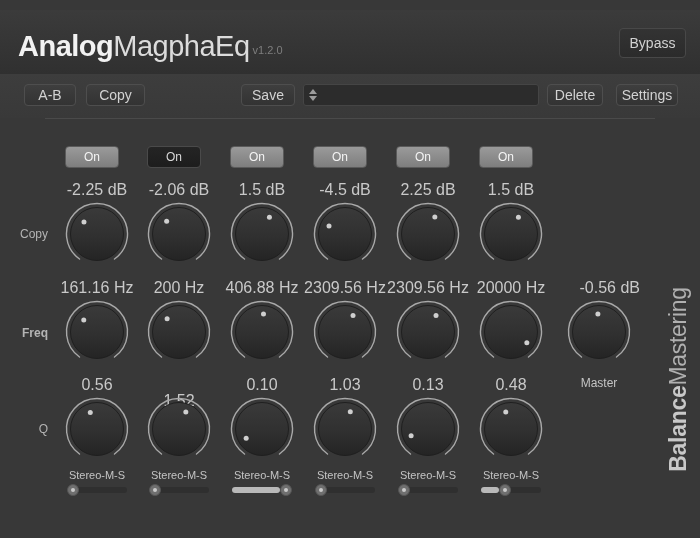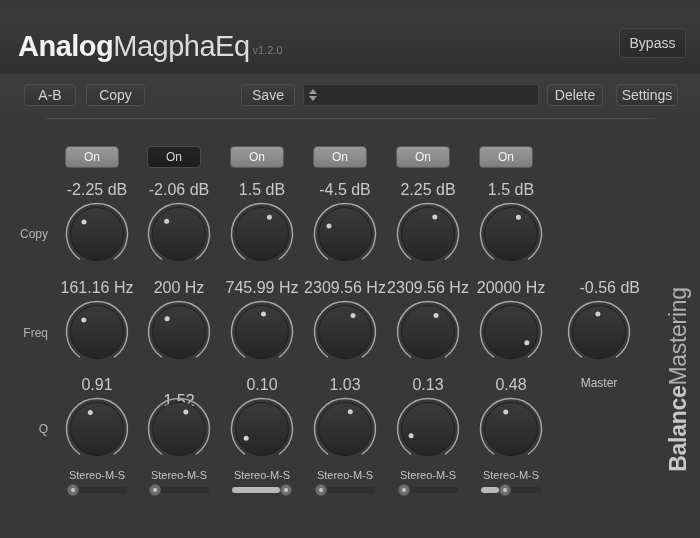--- a/index.html
+++ b/index.html
@@ -215,21 +215,21 @@
       <span class="arw up"></span>
       <span class="arw dn"></span>
     </div>
   </div>
   <div id="delete-btn" class="btn">Delete</div>
   <div id="settings-btn" class="btn">Settings</div>
   <div id="separator"></div>
 
   <div id="body">
     <div class="row-label" id="lbl-gain" style="top: 108px; left: 2px;">Copy</div>
-    <div class="row-label" id="lbl-freq" style="top: 207px; left: 2px;">Freq</div>
+    <div class="row-label" id="lbl-freq" style="top: 207px; left: 2px; font-weight: bold;">Freq</div>
     <div class="row-label" id="lbl-q" style="top: 303px; left: 2px;">Q</div>
 
     <div id="bands-host">
         <div class="band" style="left: 56px;">
           <div class="on-btn" style="top: 27px;">On</div>
           <div class="val" style="top: 62px;">-2.25 dB</div>
           <div class="knob-wrap" style="top: 82px;">
             <div class="knob">
               <svg width="66" height="66" viewBox="0 0 66 66">
     <defs>
@@ -255,21 +255,21 @@
         <stop offset="55%" stop-color="#303030"></stop>
         <stop offset="100%" stop-color="#242424"></stop>
       </linearGradient>
     </defs>
     <path d="M 15.51 57.98 A 30.5 30.5 0 1 1 50.49 57.98" fill="none" stroke="#a9a9a9" stroke-width="1.4" stroke-linecap="round"></path>
     <circle cx="33" cy="33" r="26.5" fill="url(#kg2)" stroke="#1f1f1f" stroke-width="1"></circle>
   </svg>
             </div>
             <div class="knob-dot" style="transform: translate(-13.75px, -12.38px);"></div>
           </div>
-          <div class="val" style="top: 257px;">0.91</div>
+          <div class="val" style="top: 257px;">0.56</div>
           <div class="knob-wrap" style="top: 277px;">
             <div class="knob">
               <svg width="66" height="66" viewBox="0 0 66 66">
     <defs>
       <linearGradient id="kg3" x1="0" y1="0" x2="0" y2="1">
         <stop offset="0%" stop-color="#3a3a3a"></stop>
         <stop offset="55%" stop-color="#303030"></stop>
         <stop offset="100%" stop-color="#242424"></stop>
       </linearGradient>
     </defs>
@@ -360,21 +360,21 @@
         <stop offset="55%" stop-color="#303030"></stop>
         <stop offset="100%" stop-color="#242424"></stop>
       </linearGradient>
     </defs>
     <path d="M 15.51 57.98 A 30.5 30.5 0 1 1 50.49 57.98" fill="none" stroke="#a9a9a9" stroke-width="1.4" stroke-linecap="round"></path>
     <circle cx="33" cy="33" r="26.5" fill="url(#kg7)" stroke="#1f1f1f" stroke-width="1"></circle>
   </svg>
             </div>
             <div class="knob-dot" style="transform: translate(6.93px, -17.15px);"></div>
           </div>
-          <div class="val" style="top: 160px;">745.99 Hz</div>
+          <div class="val" style="top: 160px;">406.88 Hz</div>
           <div class="knob-wrap" style="top: 180px;">
             <div class="knob">
               <svg width="66" height="66" viewBox="0 0 66 66">
     <defs>
       <linearGradient id="kg8" x1="0" y1="0" x2="0" y2="1">
         <stop offset="0%" stop-color="#3a3a3a"></stop>
         <stop offset="55%" stop-color="#303030"></stop>
         <stop offset="100%" stop-color="#242424"></stop>
       </linearGradient>
     </defs>

